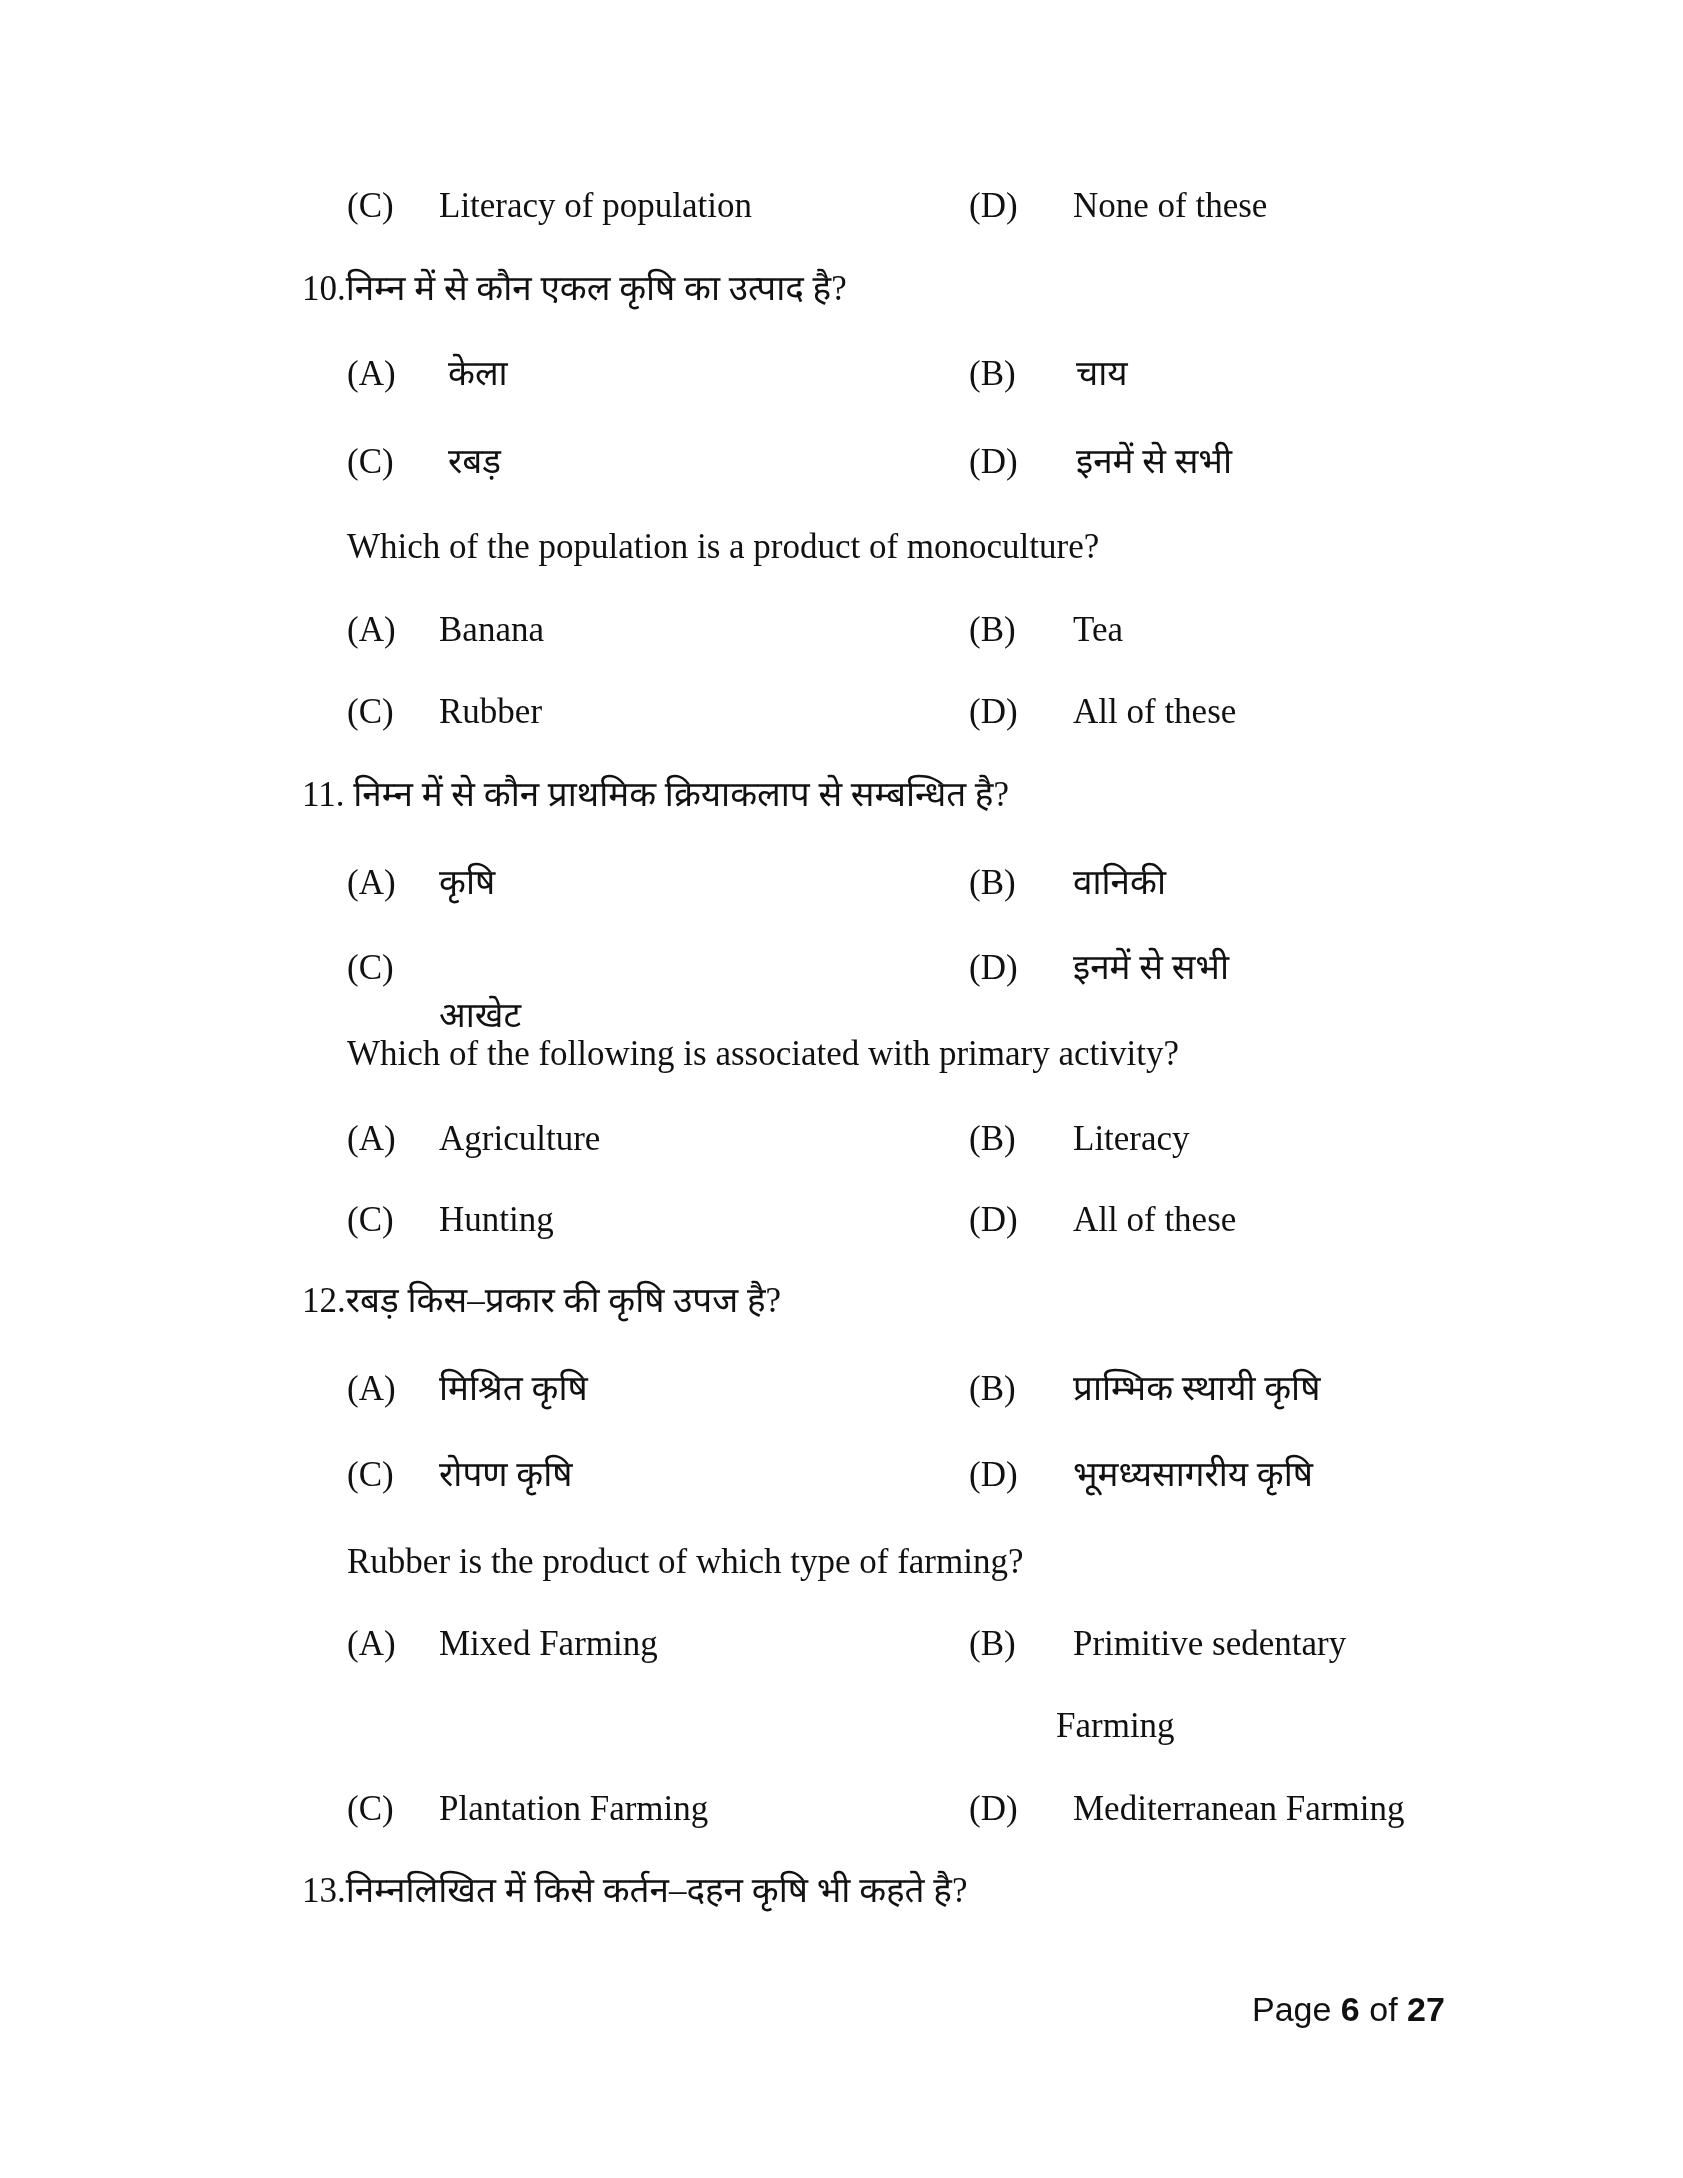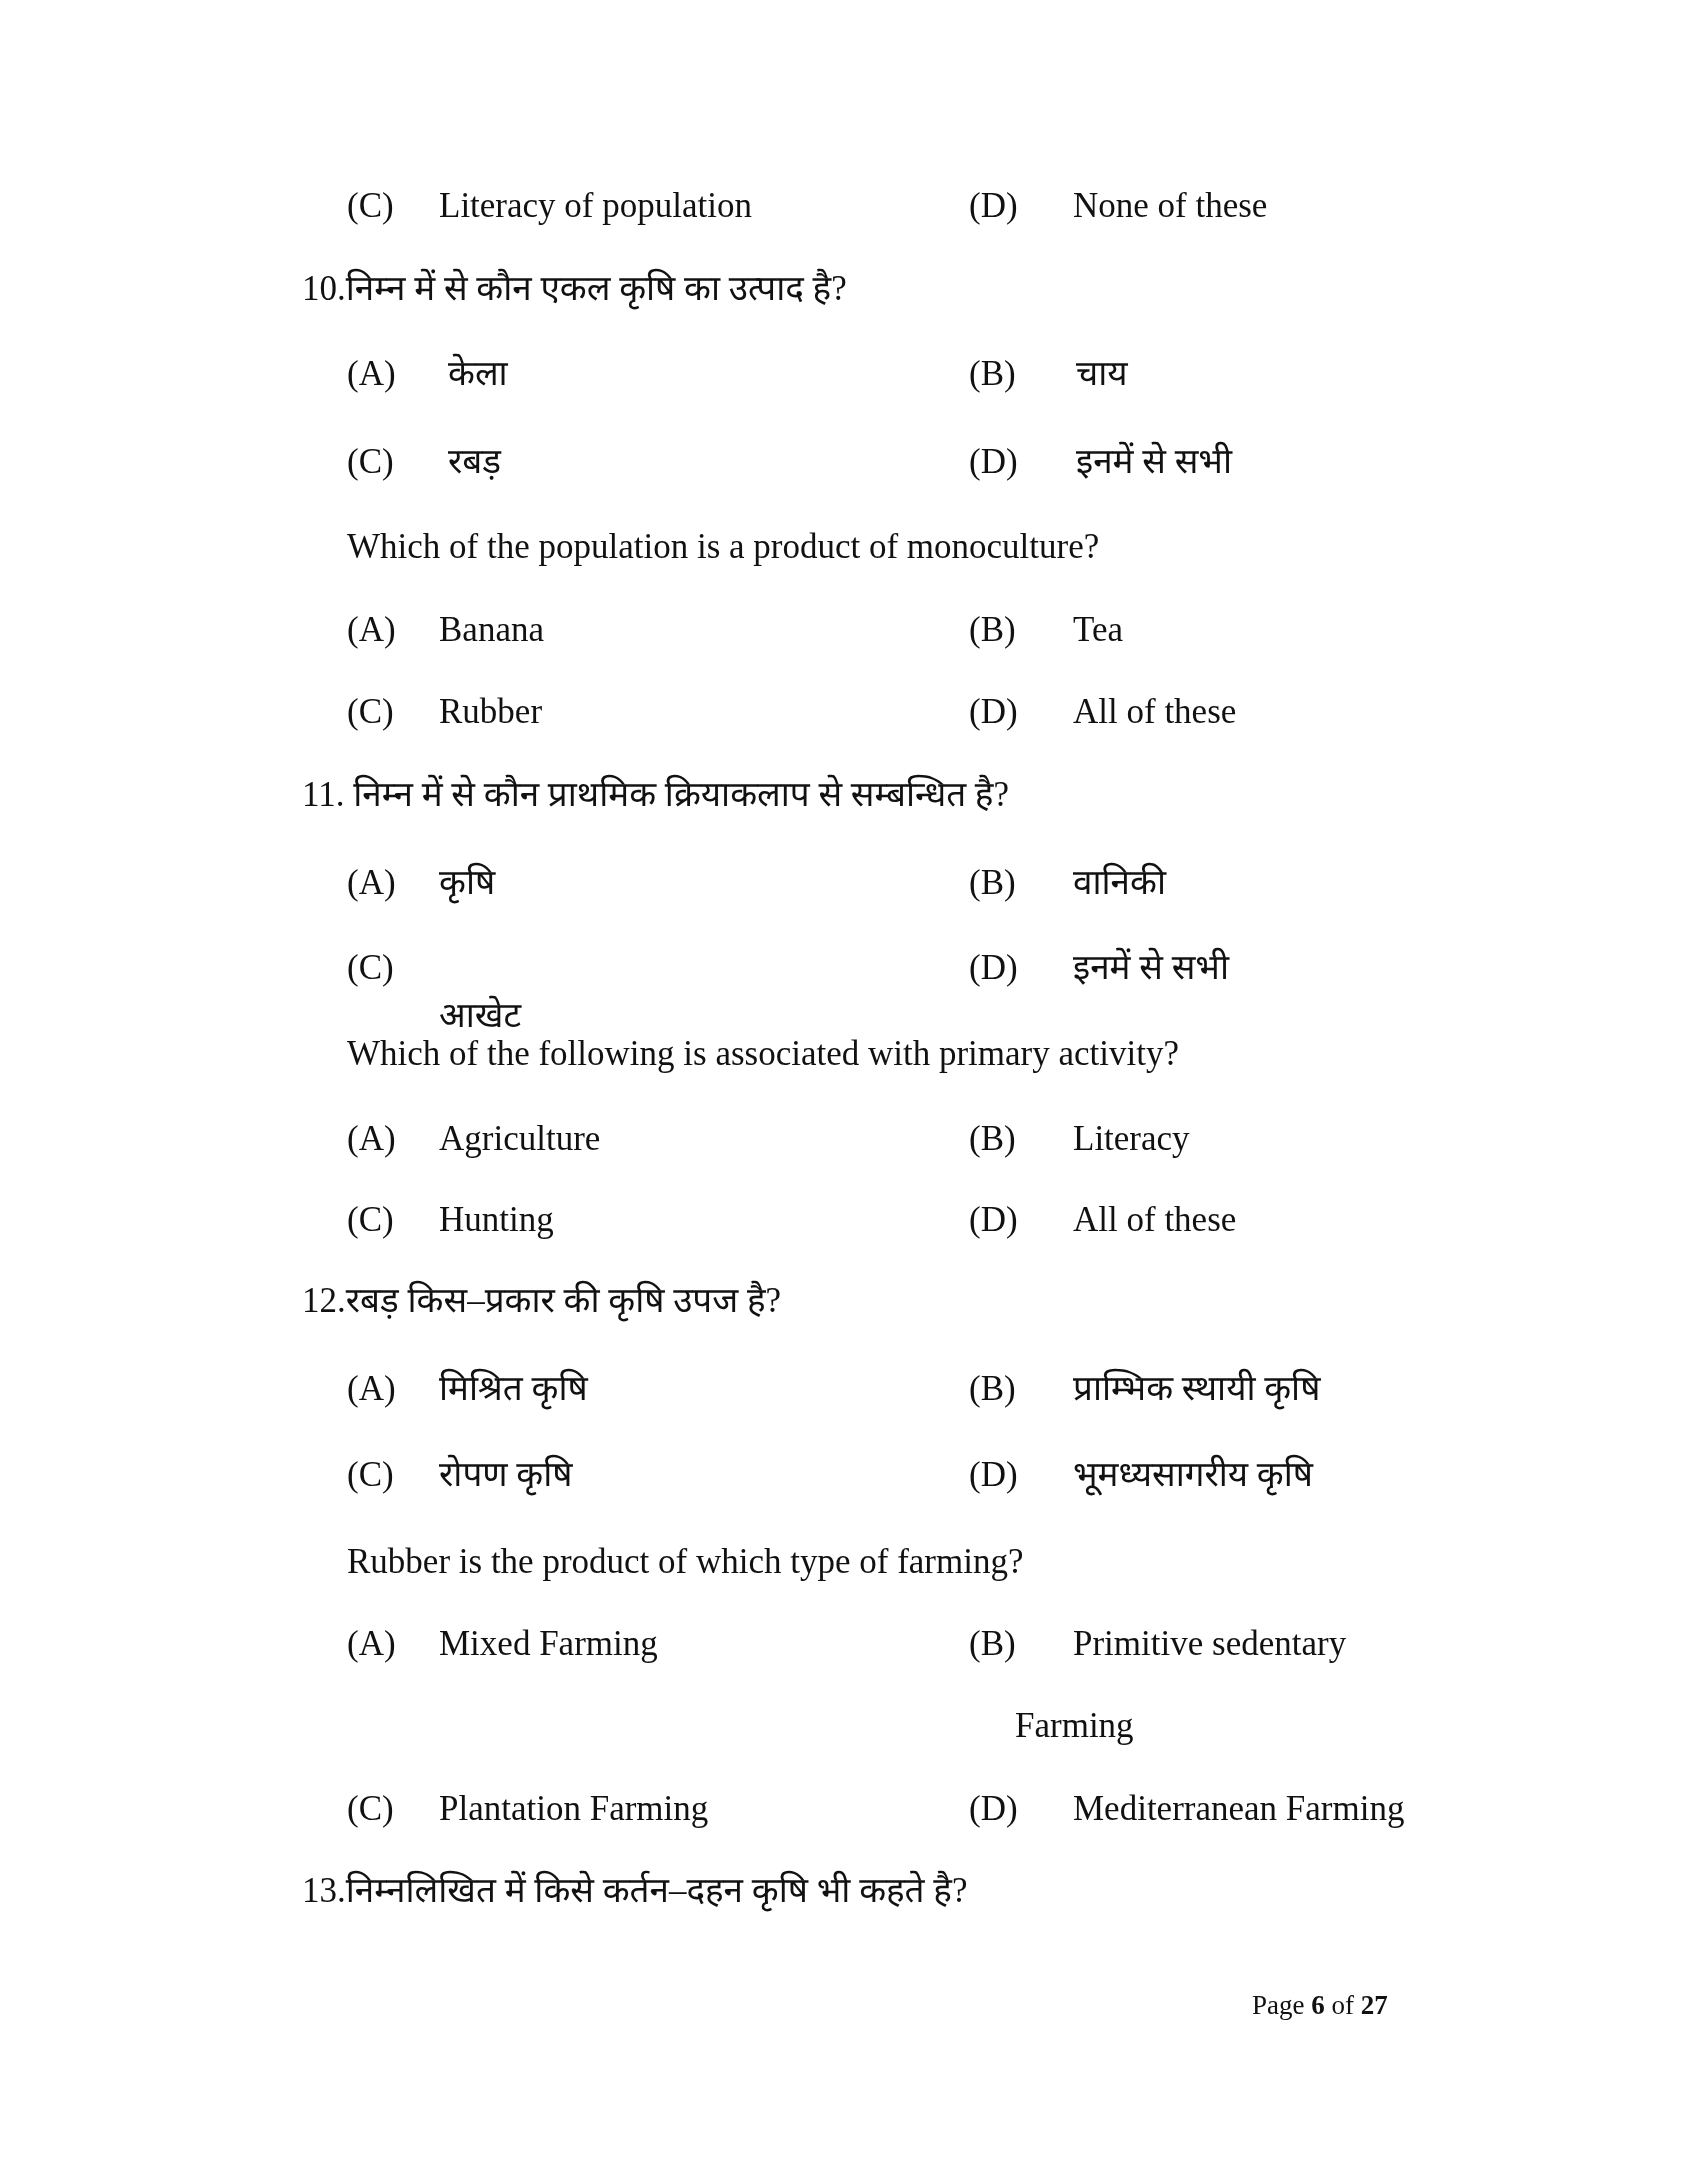--- a/index.html
+++ b/index.html
@@ -7,23 +7,23 @@
          font-family: "Liberation Serif", "DejaVu Serif", serif; color: #111; }
   .line { position: absolute; white-space: nowrap; font-size: 35px; line-height: 44px; transform: translateY(-22px); }
   .qnum { left: 302px; text-align: center; }
   .stem { left: 347px; }
   .mk-l { left: 347px; }
   .tx-l { left: 439px; }
   .tx-lh { left: 448px; }
   .mk-r { left: 969px; }
   .tx-r { left: 1073px; }
   .tx-rh { left: 1076px; }
-  .cont { left: 1015px; }
-  .footer { position: absolute; left: 1252px; top: 1990px; font-family: Liberation Serif, serif;
-            font-size: 27px; color: #111; white-space: nowrap; }
+  .cont { left: 1056px; }
+  .footer { position: absolute; left: 1252px; top: 1990px; font-family: Liberation Sans, sans-serif;
+            font-size: 34px; color: #111; white-space: nowrap; }
   .footer b { font-weight: bold; }
 </style>
 </head>
 <body>
 
 <span class="line mk-l" style="top:206px">(C)</span>
 <span class="line tx-l" style="top:206px">Literacy of population</span>
 <span class="line mk-r" style="top:206px">(D)</span>
 <span class="line tx-r" style="top:206px">None of these</span>
 

